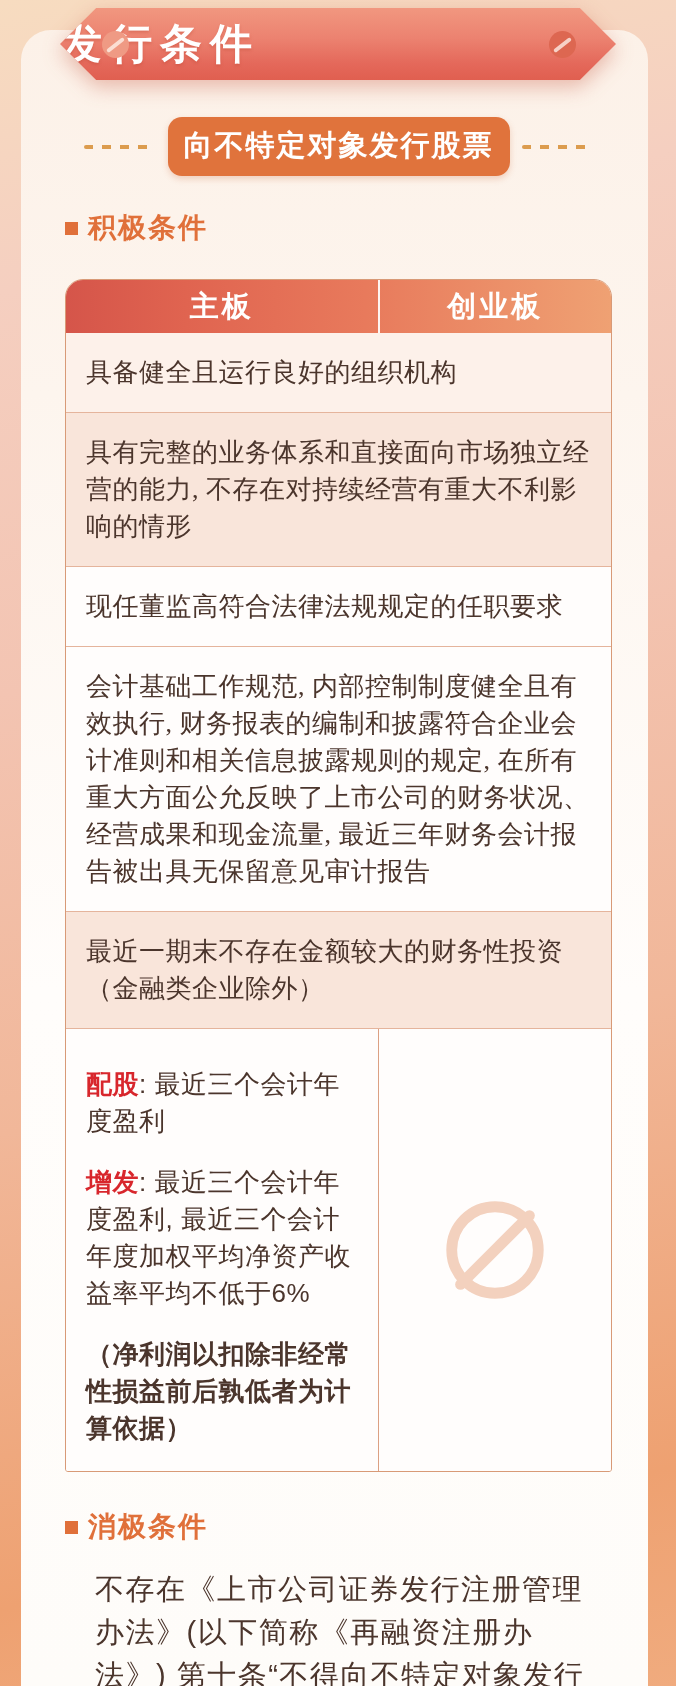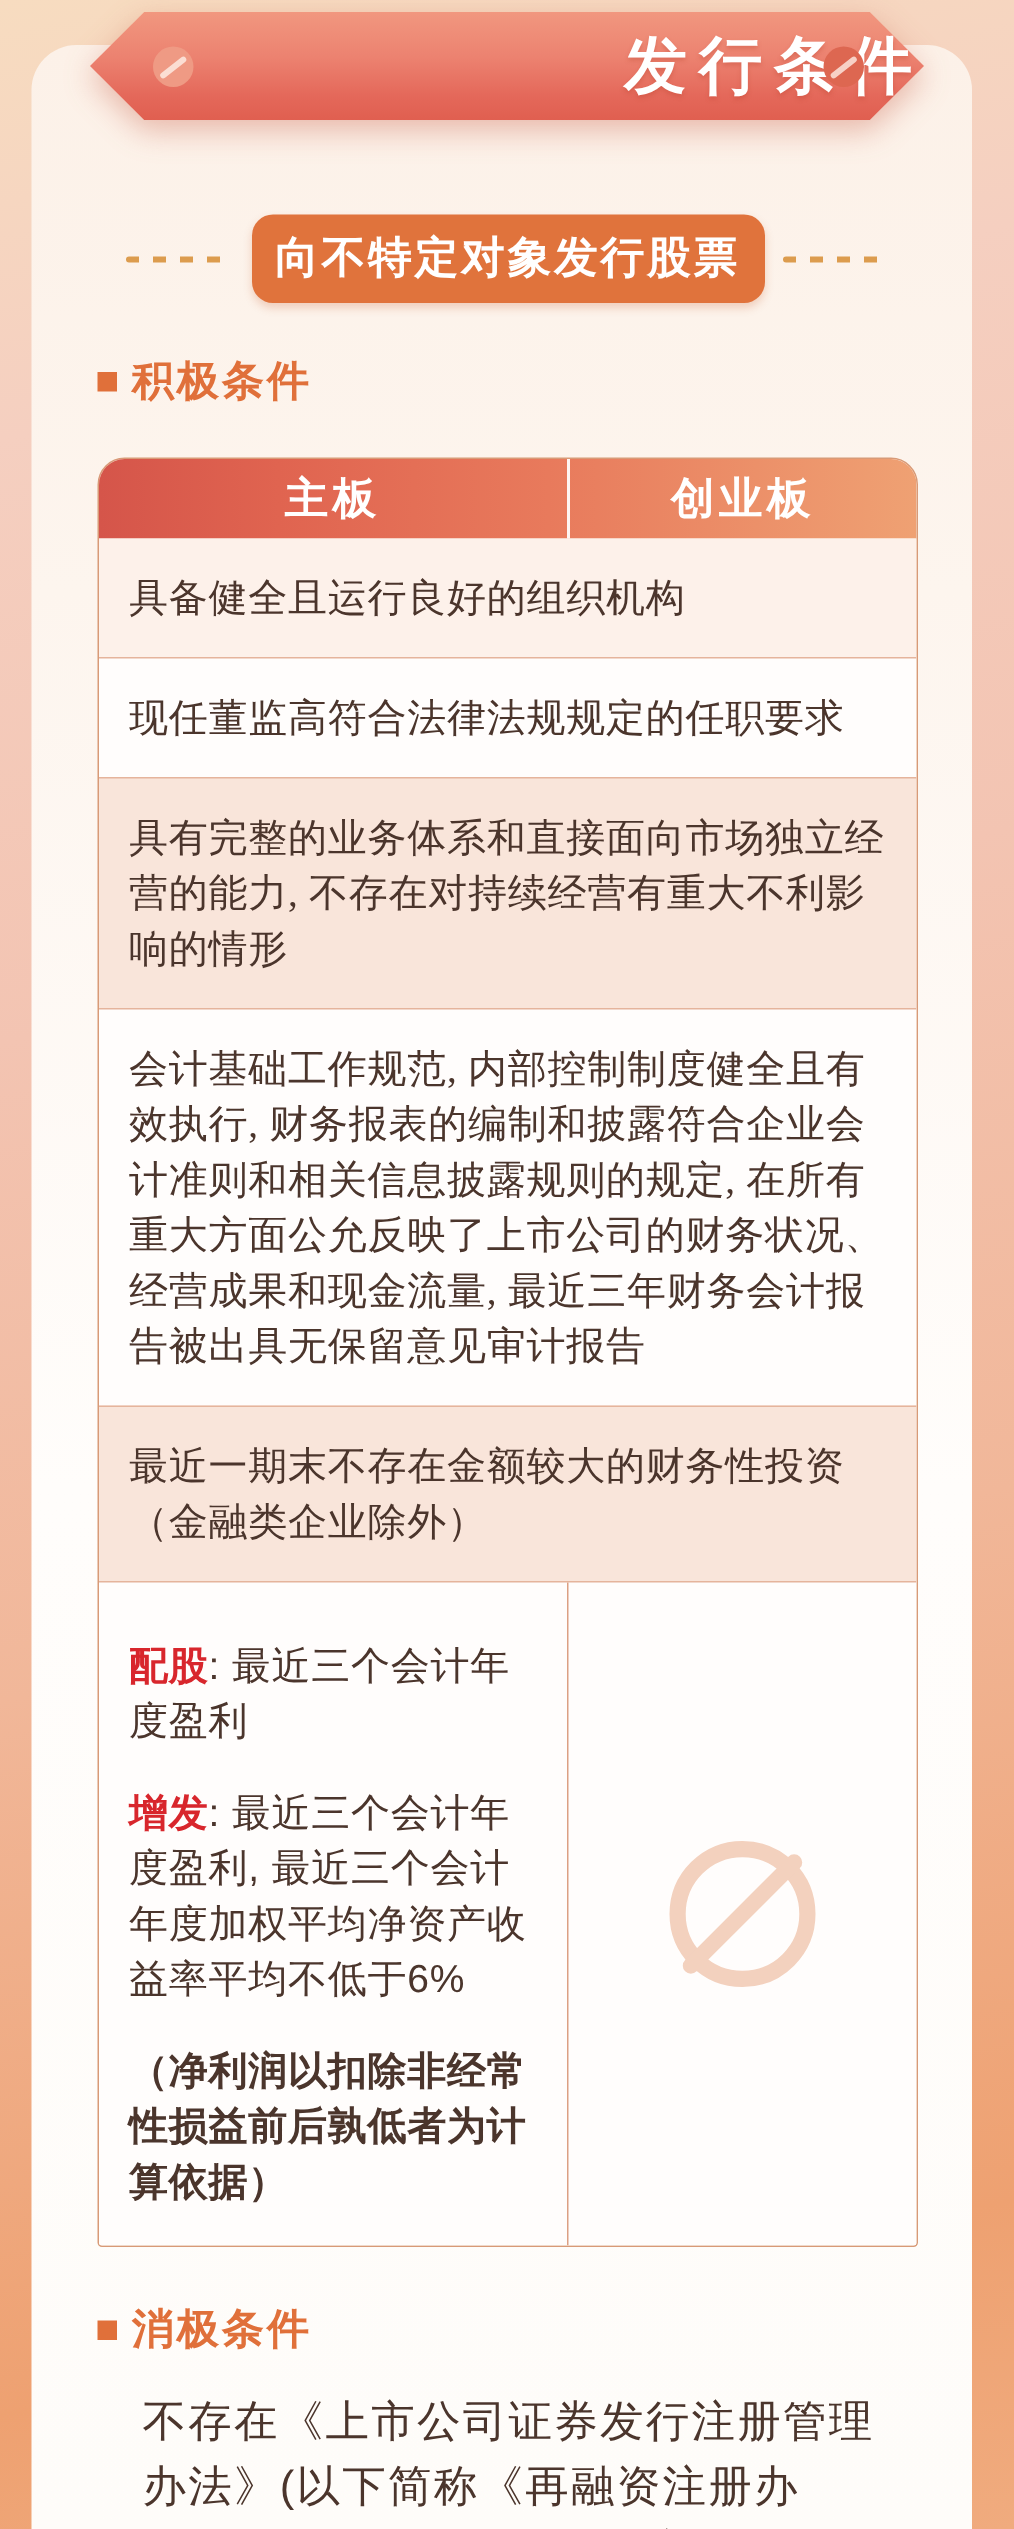--- a/index.html
+++ b/index.html
@@ -19,40 +19,40 @@
   .card-inner{padding:0 36px 0 44px;}
   
   .banner-wrap{
     position:absolute;left:50%;top:8px;transform:translateX(-50%);
     filter:drop-shadow(0 7px 10px rgba(201,90,66,.38));
   }
   .banner{
     position:relative;width:556px;height:72px;
     clip-path:polygon(0 50%,6.5% 0,93.5% 0,100% 50%,93.5% 100%,6.5% 100%);
     background:linear-gradient(180deg,#f1977f 0%,#ec8270 42%,#e4685a 78%,#e05f50 100%);
-    display:flex;align-items:center;justify-content:flex-end;
+    display:flex;align-items:center;justify-content:flex-start;
   }
   .banner-title{
     color:#ffffff;font-size:42px;font-weight:bold;letter-spacing:8px;
     text-shadow:0 2px 3px rgba(190,70,50,.35);
   }
   .rivet{
     position:absolute;top:50%;width:27px;height:27px;margin-top:-13px;
     border-radius:50%;background:#de6a54;
   }
   .rivet.left{left:42px;background:#ef9a84;}
   .rivet.right{right:40px;background:#dd6751;}
   .rivet::after{
     content:"";position:absolute;left:3px;top:12px;width:21px;height:4px;
     border-radius:2px;background:rgba(255,244,238,.75);
     transform:rotate(-38deg);
   }
   
   .badge-row{
-    position:relative;margin-top:113px;
+    position:relative;margin-top:87px;
     display:flex;align-items:center;justify-content:center;gap:12px;
   }
   .dash{
     width:72px;height:4px;border-radius:2px;
     background:repeating-linear-gradient(90deg,#dc9c4e 0 9px,transparent 9px 18px);
   }
   .badge{
     background:#e0733c;border-radius:14px;padding:9px 16px 10px;
     box-shadow:0 3px 6px rgba(205,100,50,.25);
   }
@@ -123,22 +123,22 @@
         <span class="section-title-label">积极条件</span>
       </div>
 
       <div class="cond-table">
         <div class="thead">
           <div class="th main">主板</div>
           <div class="th chinext">创业板</div>
         </div>
 
         <div class="row tint1">具备健全且运行良好的组织机构</div>
+        <div class="row pink">具有完整的业务体系和直接面向市场独立经营的能力, 不存在对持续经营有重大不利影响的情形</div>
         <div class="row white">现任董监高符合法律法规规定的任职要求</div>
-        <div class="row pink">具有完整的业务体系和直接面向市场独立经营的能力, 不存在对持续经营有重大不利影响的情形</div>
         <div class="row white">会计基础工作规范, 内部控制制度健全且有效执行, 财务报表的编制和披露符合企业会计准则和相关信息披露规则的规定, 在所有重大方面公允反映了上市公司的财务状况、经营成果和现金流量, 最近三年财务会计报告被出具无保留意见审计报告</div>
         <div class="row pink">最近一期末不存在金额较大的财务性投资（金融类企业除外）</div>
 
         <div class="split-row">
           <div class="cell-main">
             <p><span class="red-label">配股</span><span>: 最近三个会计年度盈利</span></p>
             <p><span class="red-label">增发</span><span>: 最近三个会计年度盈利, 最近三个会计年度加权平均净资产收益率平均不低于6%</span></p>
             <p>（净利润以扣除非经常性损益前后孰低者为计算依据）</p>
           </div>
           <div class="cell-chinext">

